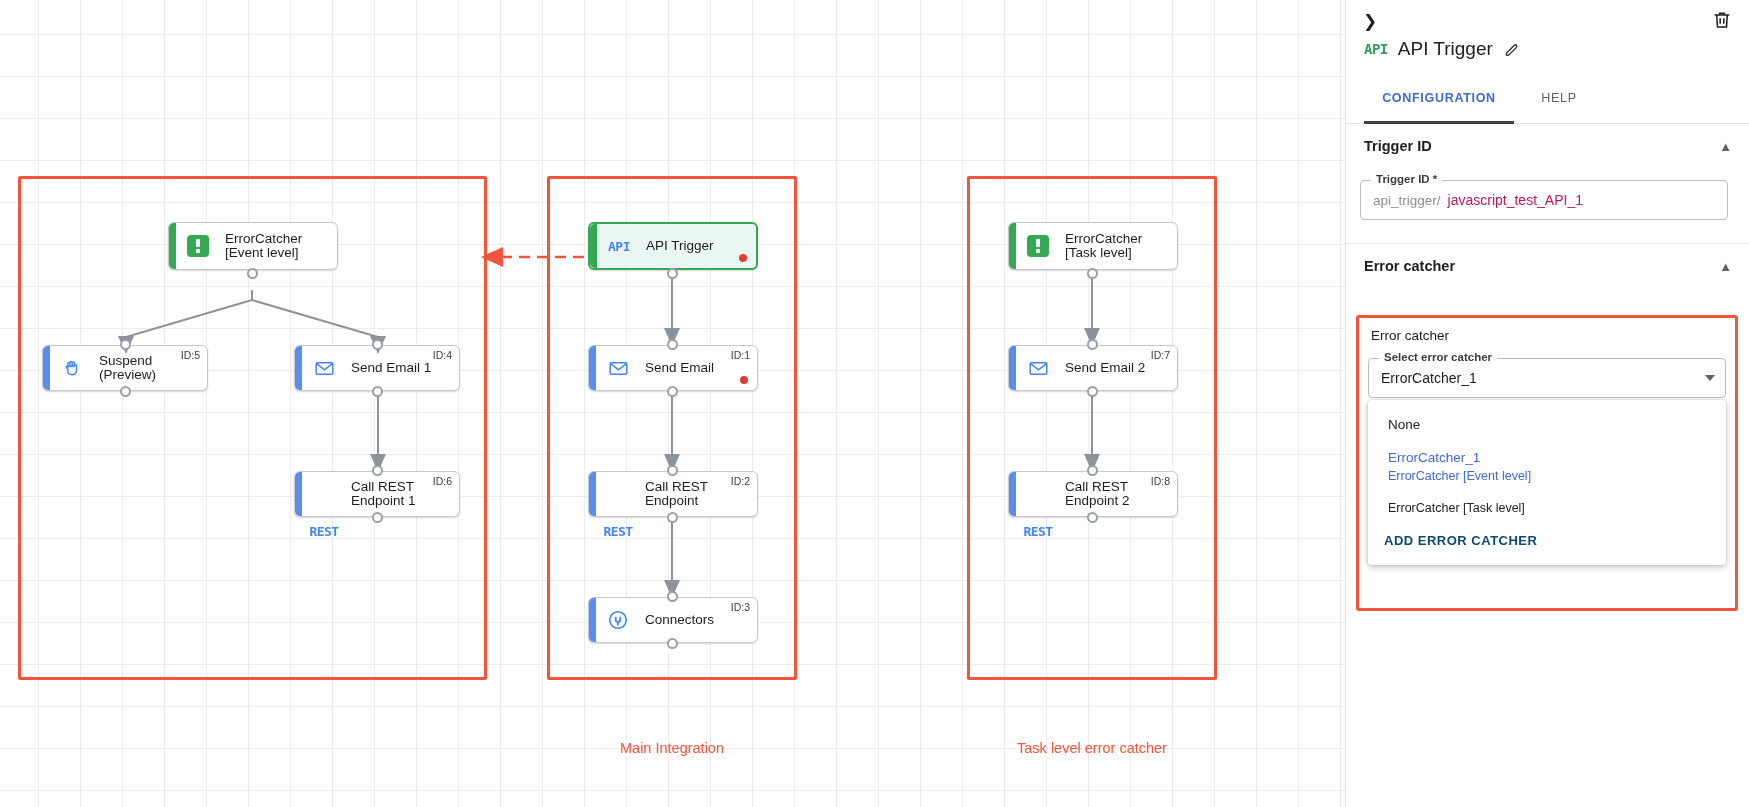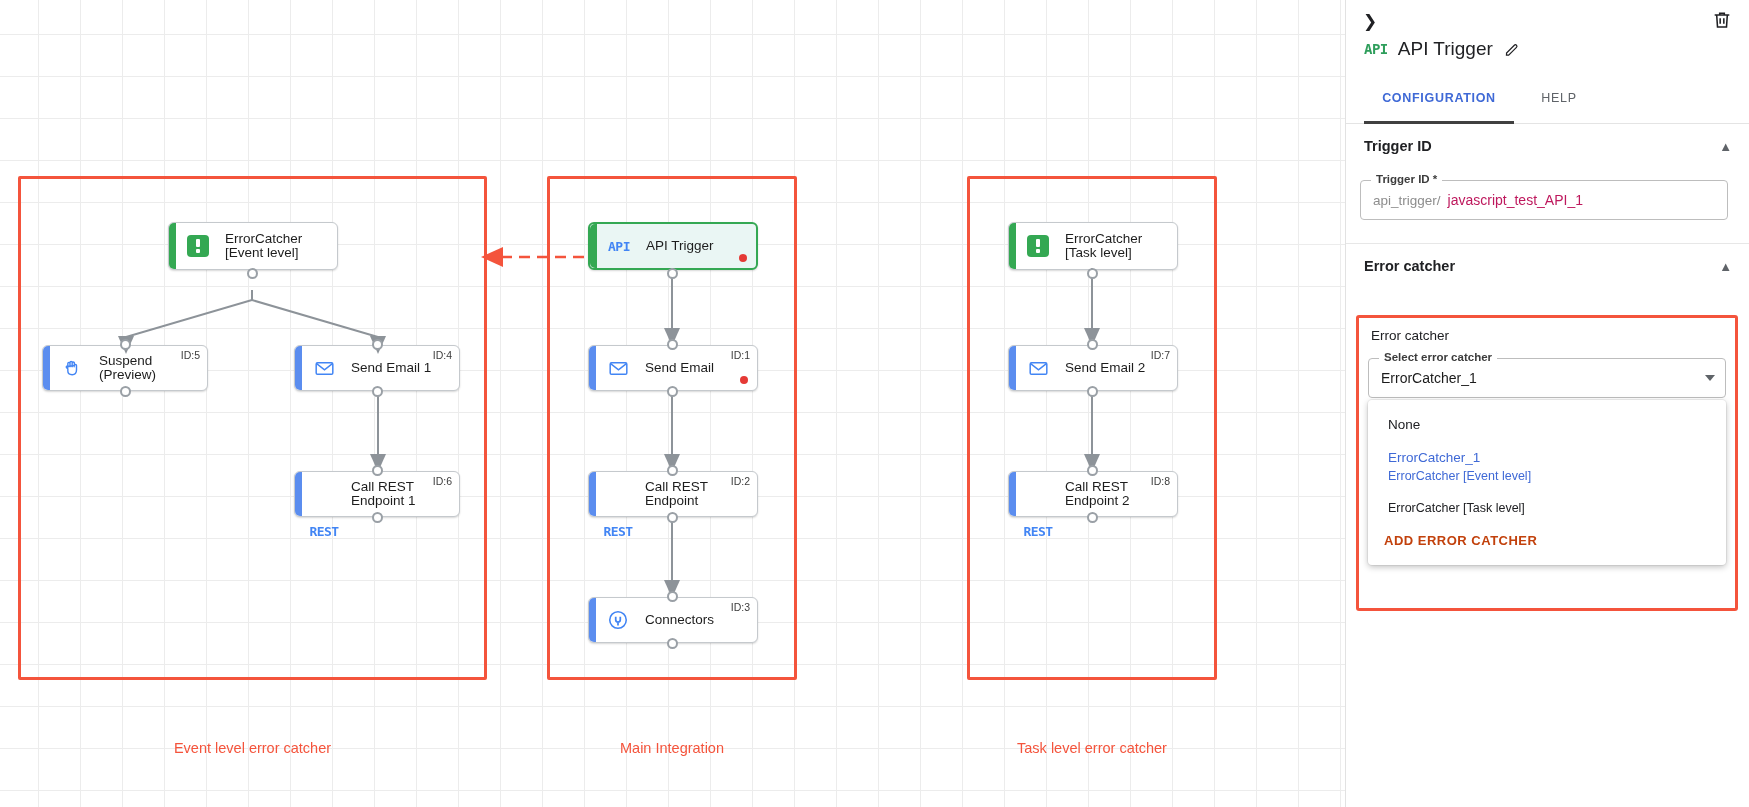--- a/index.html
+++ b/index.html
@@ -231,21 +231,21 @@
     box-shadow: 0 2px 6px rgba(0,0,0,.25), 0 0 0 1px rgba(0,0,0,.05);
     padding: 8px 0;
     z-index: 50;
   }
   .dd-item { padding: 7px 20px; cursor:pointer; }
   .dd-l1 { font-size: 13.5px; color: #202124; line-height: 19px;}
   .dd-l2 { font-size: 12.5px; color: #202124; line-height: 18px;}
   .dd-item.sel .dd-l1 { color:#3f69d6; }
   .dd-item.sel .dd-l2 { color:#3f69d6; }
   .dd-item.strong .dd-l1 { font-weight:700; }
-  .dd-action { padding: 9px 16px; font-size:13px; letter-spacing:.5px; color:#c2410c; font-weight:600; cursor:pointer;}
+  .dd-action { padding: 9px 16px; font-size:13px; letter-spacing:.5px; color:#0c4a6e; font-weight:600; cursor:pointer;}
 </style>
 </head>
 <body>
 
 <div id="app">
 
   <div id="canvas">
 
     <svg class="edges">
       <defs>
@@ -269,21 +269,20 @@
       <path d="M1092,268 L1092,337" stroke="#8d9399" stroke-width="2" fill="none" marker-end="url(#ar)"></path>
       <path d="M1092,394 L1092,463" stroke="#8d9399" stroke-width="2" fill="none" marker-end="url(#ar)"></path>
 
       <path d="M584,257 L492,257" stroke="#f4543c" stroke-width="2.5" fill="none" stroke-dasharray="11 7" marker-end="url(#arR)"></path>
     </svg>
 
     <div class="group-box" style="left:18px; top:176px; width:469px; height:504px;"></div>
     <div class="group-box" style="left:547px; top:176px; width:250px; height:504px;"></div>
     <div class="group-box" style="left:967px; top:176px; width:250px; height:504px;"></div>
 
-    <div class="group-label" style="left:18px; top:740px; width:469px;">Event level error catcher</div>
     <div class="group-label" style="left:547px; top:740px; width:250px;">Main Integration</div>
     <div class="group-label" style="left:967px; top:740px; width:250px;text-align:center;">Task level error catcher</div>
 
     <div class="node green" style="left:168px; top:222px; width:170px; height:48px;">
       <span class="bar"></span>
       <span class="nicon">
           <i class="icon-err"></i>
         </span>
       <span class="nlabel">ErrorCatcher
 [Event level]</span>

